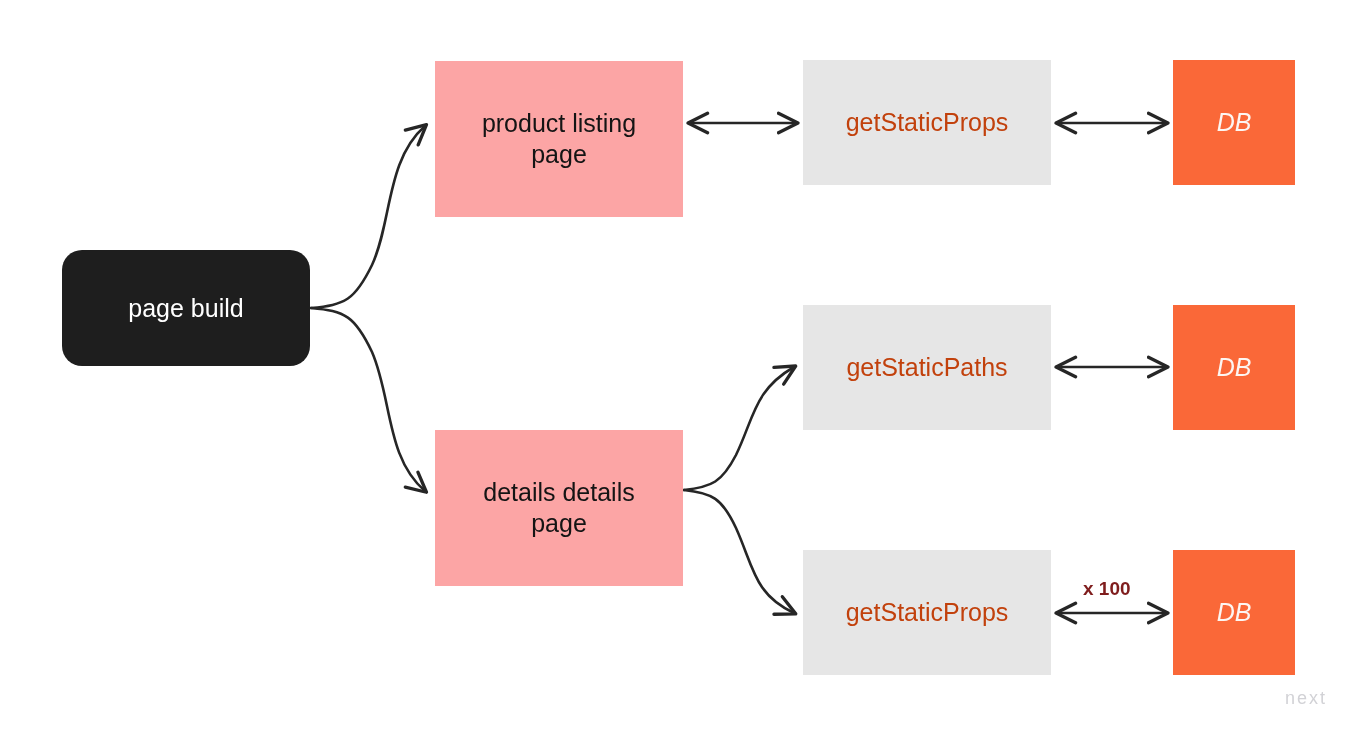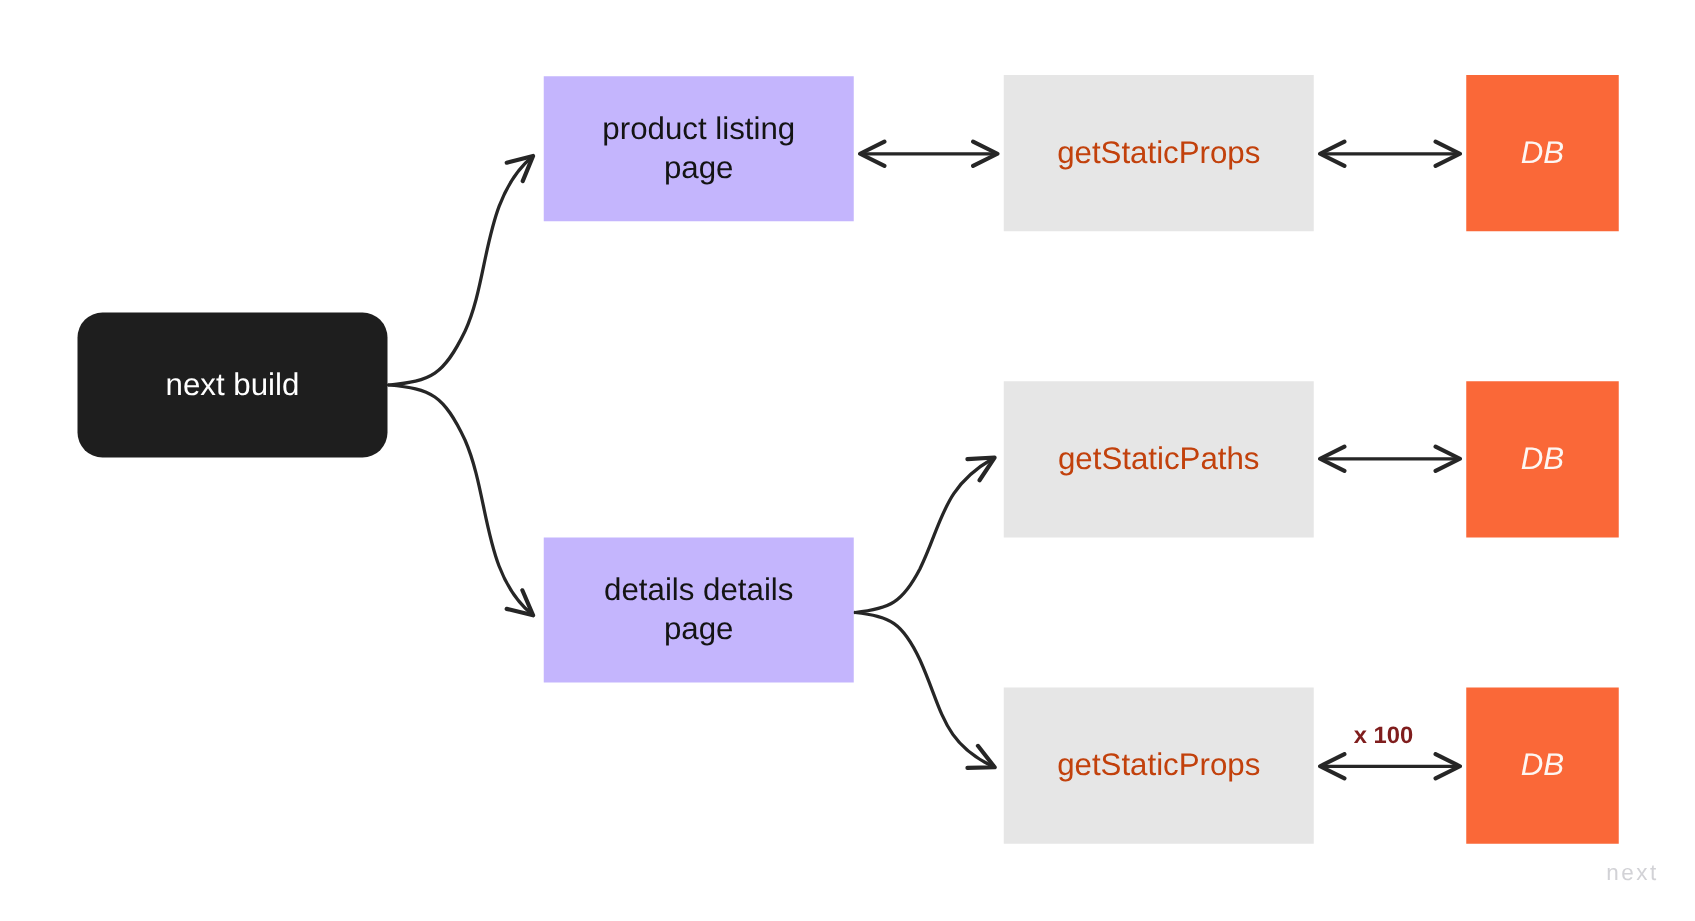--- a/index.html
+++ b/index.html
@@ -31,22 +31,22 @@
     top: 250px;
     width: 248px;
     height: 116px;
     background: #1E1E1E;
     border-radius: 20px;
     color: #ffffff;
     font-size: 25px;
   }
   .node-page {
     width: 248px;
-    height: 116px;
-    background: #c4b5fd;
+    height: 156px;
+    background: #fca5a5;
     color: #141414;
     font-size: 25px;
   }
   .node-page-listing { left: 435px; top: 61px; }
   .node-page-details { left: 435px; top: 430px; }
   .node-fn {
     width: 248px;
     height: 125px;
     background: #E6E6E6;
     color: #c2410c;
@@ -117,21 +117,21 @@
     <path d="M 684 490 C 712 487, 722 482, 736 455 C 754 418, 754 390, 794 367" fill="none" stroke="#262626" stroke-width="2.6" stroke-linecap="round" marker-end="url(#arrowEnd)"></path>
 
     <path d="M 684 490 C 712 493, 722 498, 736 528 C 754 568, 754 594, 794 613" fill="none" stroke="#262626" stroke-width="2.6" stroke-linecap="round" marker-end="url(#arrowEnd)"></path>
 
     <line x1="1058" y1="367" x2="1166" y2="367" stroke="#262626" stroke-width="2.6" stroke-linecap="round" marker-start="url(#arrowStart)" marker-end="url(#arrowEnd)"></line>
 
     <line x1="1058" y1="613" x2="1166" y2="613" stroke="#262626" stroke-width="2.6" stroke-linecap="round" marker-start="url(#arrowStart)" marker-end="url(#arrowEnd)"></line>
   </svg>
 
   <div class="node node-build">
-    <span>next build</span>
+    <span>page build</span>
   </div>
 
   <div class="node node-page node-page-listing">
     <span>
       <span>product listing</span><br>
       <span>page</span>
     </span>
   </div>
 
   <div class="node node-page node-page-details">

